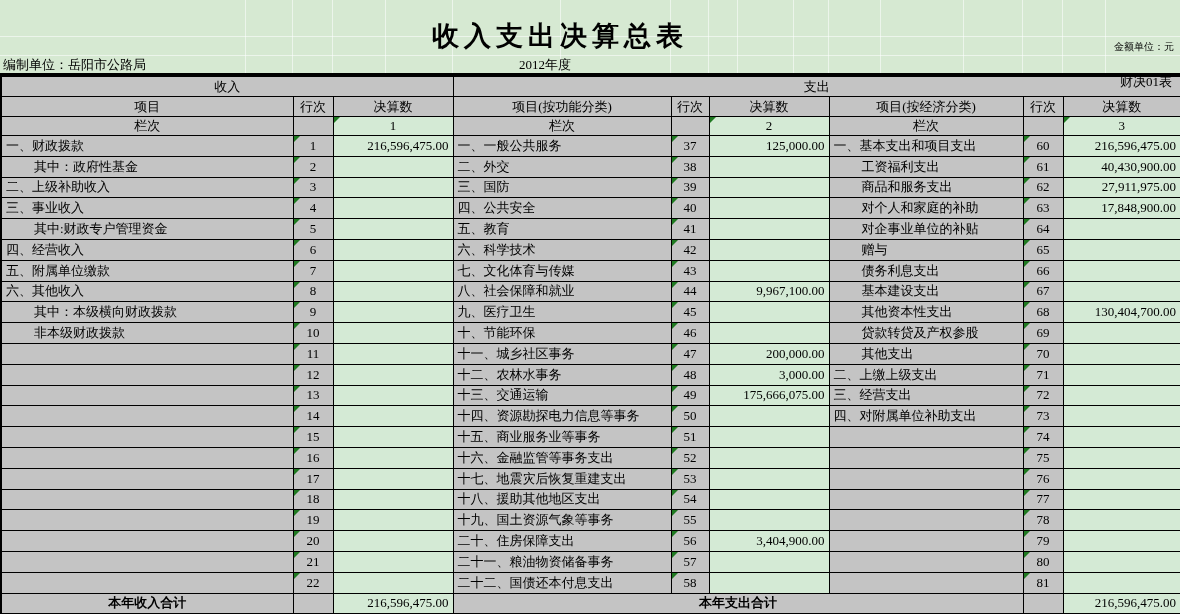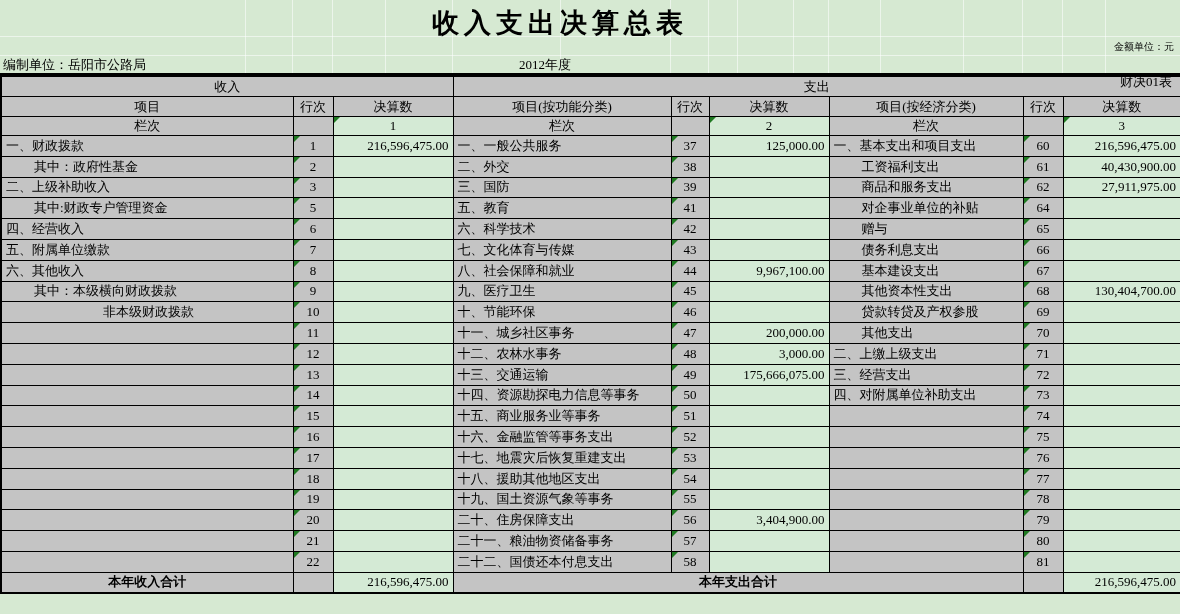--- a/index.html
+++ b/index.html
@@ -6,42 +6,42 @@
   .sheet{
     position:relative;width:1180px;height:614px;overflow:hidden;
     background:#d6e9d2;color:#000;
     font-family:"Liberation Serif","DejaVu Serif",serif;
   }
   
   .top{position:relative;height:73px;border-bottom:2px solid #000;}
   .vgrid{position:absolute;top:0;bottom:0;width:1px;background:rgba(255,255,255,.55);}
   .hgrid{position:absolute;left:0;right:0;height:1px;background:rgba(255,255,255,.55);}
   .title{
-    position:absolute;top:5px;left:0;right:60px;text-align:center;
+    position:absolute;top:18px;left:0;right:60px;text-align:center;
     font-size:27px;font-weight:bold;letter-spacing:5px;white-space:nowrap;
   }
   .form-code{position:absolute;top:37px;right:8px;font-size:13px;margin-top:36px;}
   .meta-unit{position:absolute;top:56px;left:3px;font-size:13px;}
   .meta-year{position:absolute;top:56px;left:0;right:90px;text-align:center;font-size:13px;}
   .meta-amt{position:absolute;top:40px;right:6px;font-size:10px;}
   
   table{border-collapse:collapse;table-layout:fixed;width:1180px;border:2px solid #000;}
   td{
     border:1px solid #000;background:#c4c4c4;font-size:13px;line-height:14px;
     padding:0 3px;white-space:nowrap;overflow:hidden;height:19.8px;
   }
   tr.hdr-sec td{height:19px;}
   tr.hdr-cols td{height:19px;}
   tr.hdr-lanci td{height:18px;}
   tr.total-row td{height:19px;}
   .hdr{text-align:center;}
   .lbl{text-align:left;}
   .ind0{padding-left:4px;}
   .ind1{padding-left:32px;}
-  .ind2{padding-left:101px;}
+  .ind2{padding-left:32px;}
   .line{text-align:center;position:relative;padding:0;}
   .val{background:#d4ead5;text-align:right;padding-right:4px;}
   .val.line{text-align:center;padding:0;}
   .total-lbl{font-weight:bold;text-align:center;}
   .tri{
     position:absolute;top:0;left:0;width:0;height:0;
     border-top:6px solid #1f7a21;border-right:6px solid transparent;
   }
 </style>
 </head>
@@ -145,20 +145,31 @@
           <td class="line"><span class="tri"></span><span>3</span></td>
           <td class="val"></td>
           <td class="lbl ind0">三、国防</td>
           <td class="line"><span class="tri"></span><span>39</span></td>
           <td class="val"></td>
           <td class="lbl ind1">商品和服务支出</td>
           <td class="line"><span class="tri"></span><span>62</span></td>
           <td class="val">27,911,975.00</td>
         </tr>
         <tr>
+          <td class="lbl ind0">三、事业收入</td>
+          <td class="line"><span class="tri"></span><span>4</span></td>
+          <td class="val"></td>
+          <td class="lbl ind0">四、公共安全</td>
+          <td class="line"><span class="tri"></span><span>40</span></td>
+          <td class="val"></td>
+          <td class="lbl ind1">对个人和家庭的补助</td>
+          <td class="line"><span class="tri"></span><span>63</span></td>
+          <td class="val">17,848,900.00</td>
+        </tr>
+        <tr>
           <td class="lbl ind1">其中:财政专户管理资金</td>
           <td class="line"><span class="tri"></span><span>5</span></td>
           <td class="val"></td>
           <td class="lbl ind0">五、教育</td>
           <td class="line"><span class="tri"></span><span>41</span></td>
           <td class="val"></td>
           <td class="lbl ind1">对企事业单位的补贴</td>
           <td class="line"><span class="tri"></span><span>64</span></td>
           <td class="val"></td>
         </tr>

